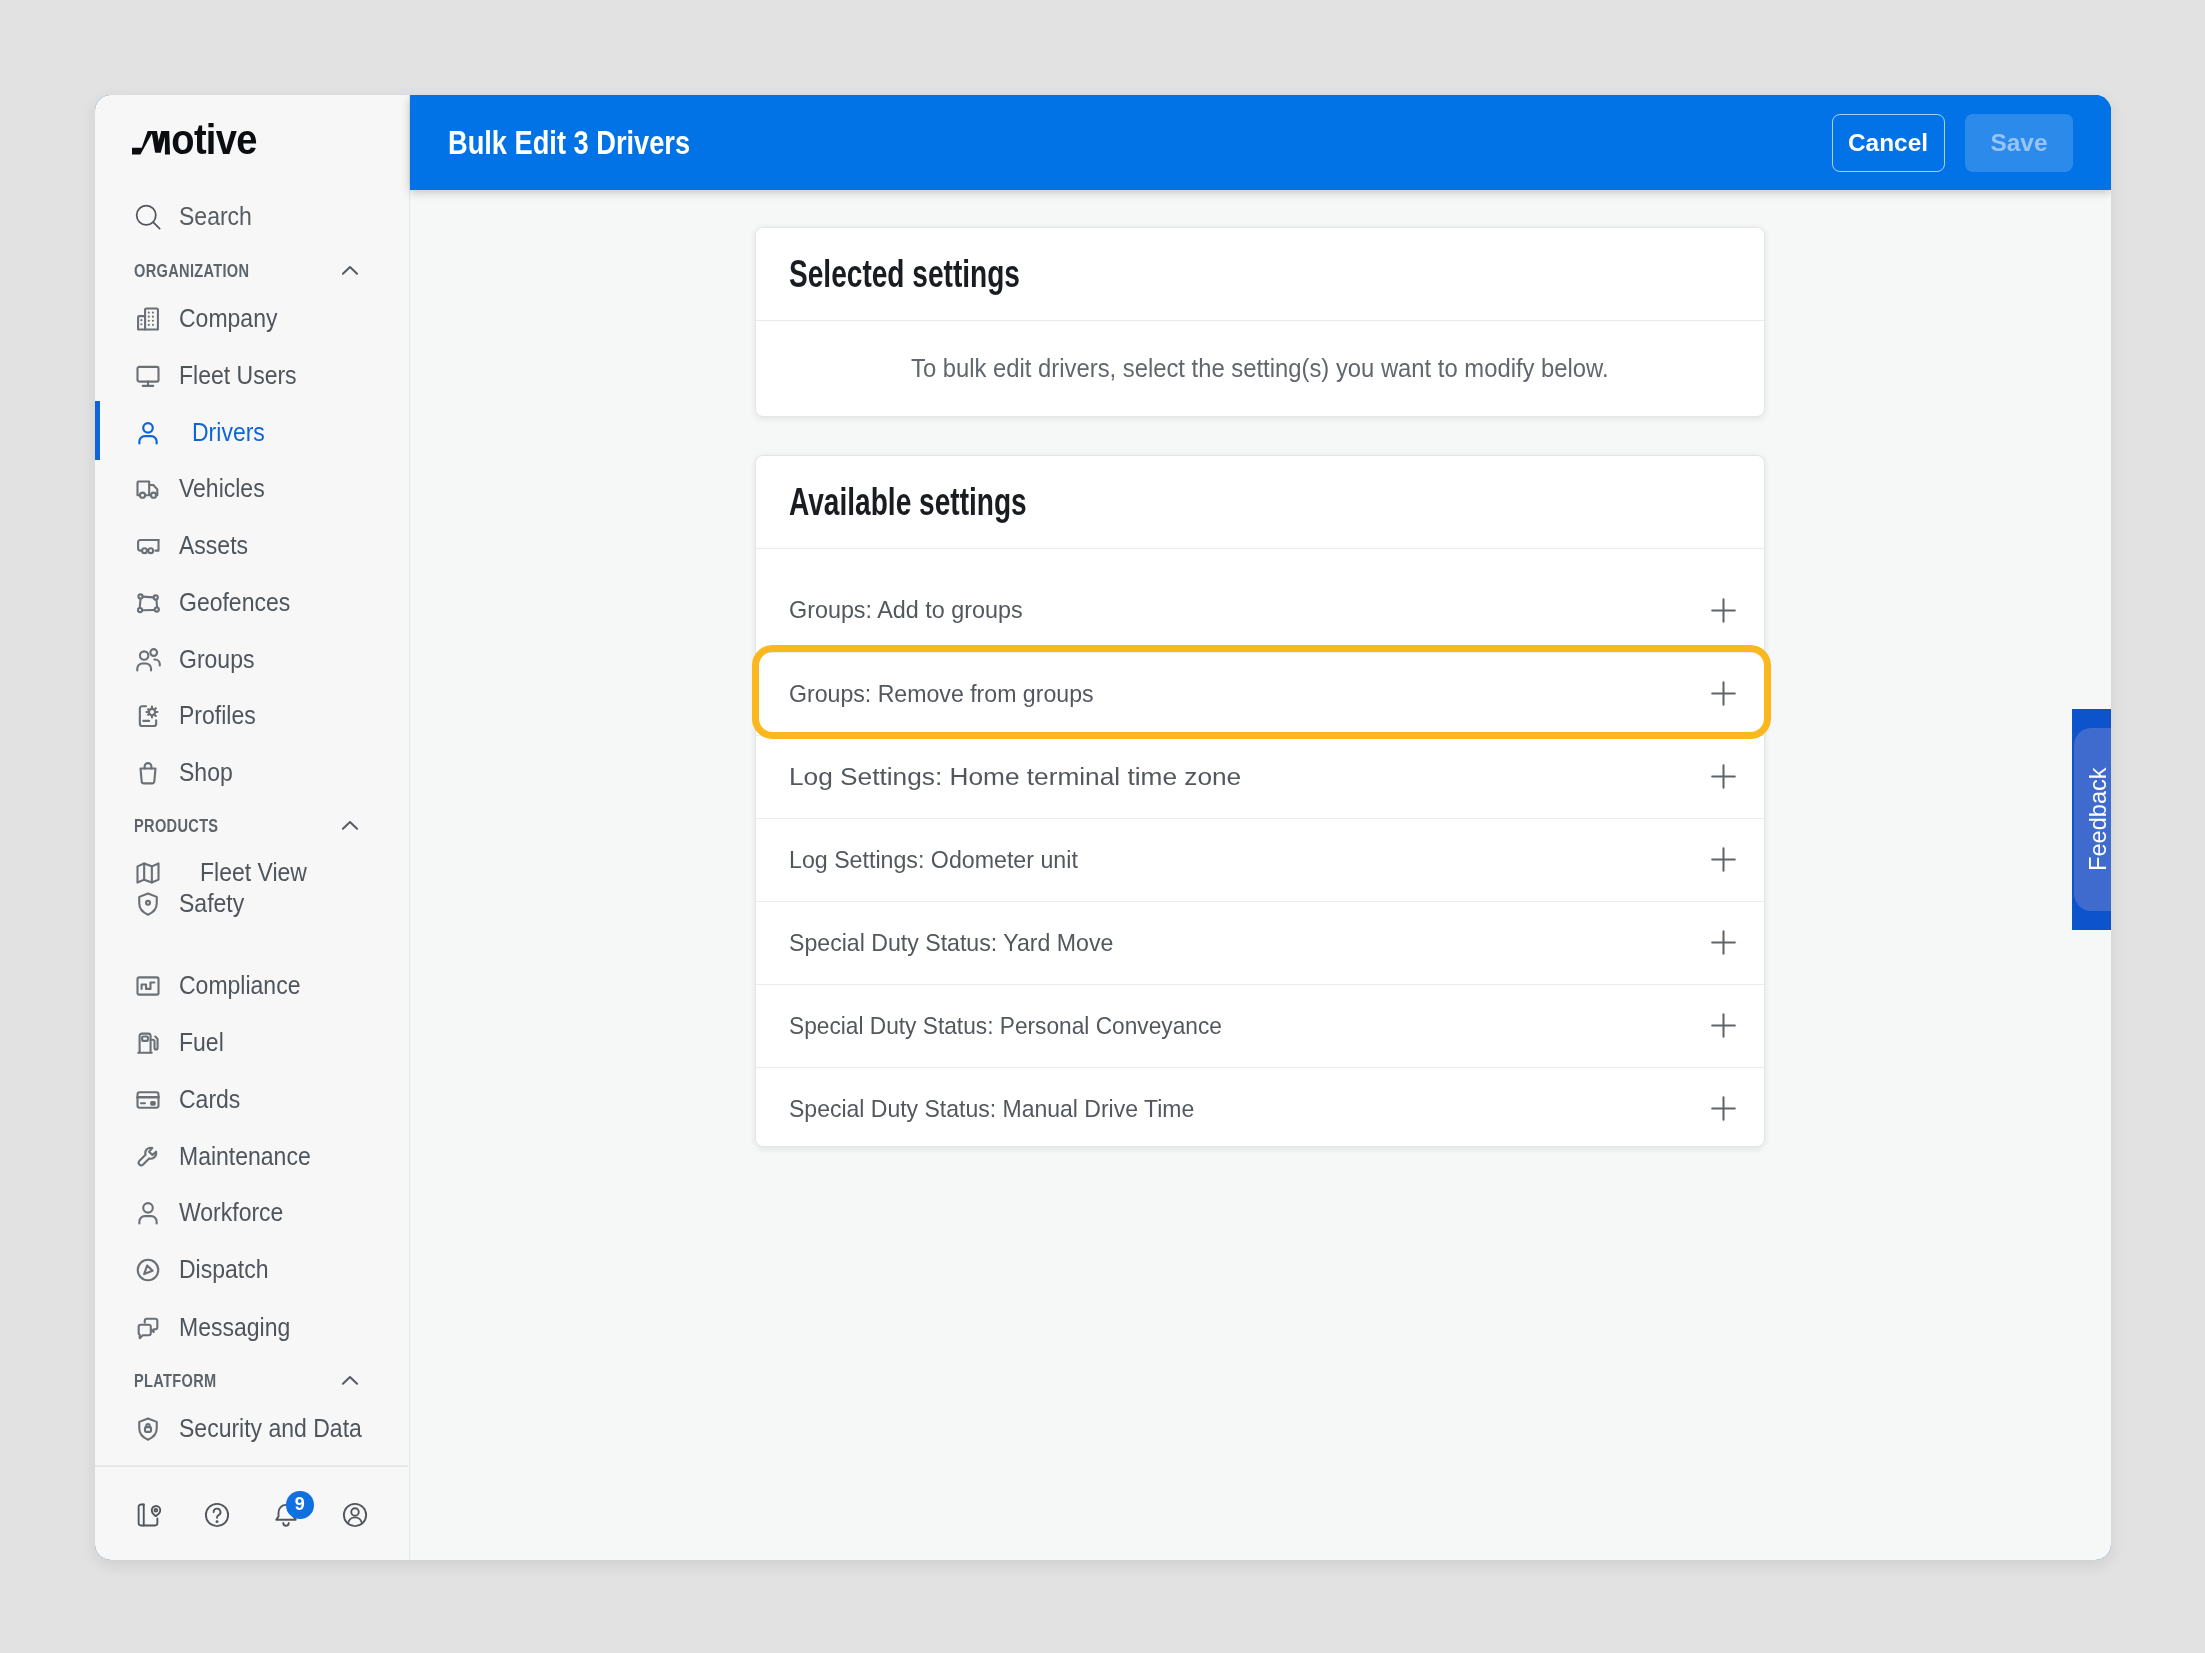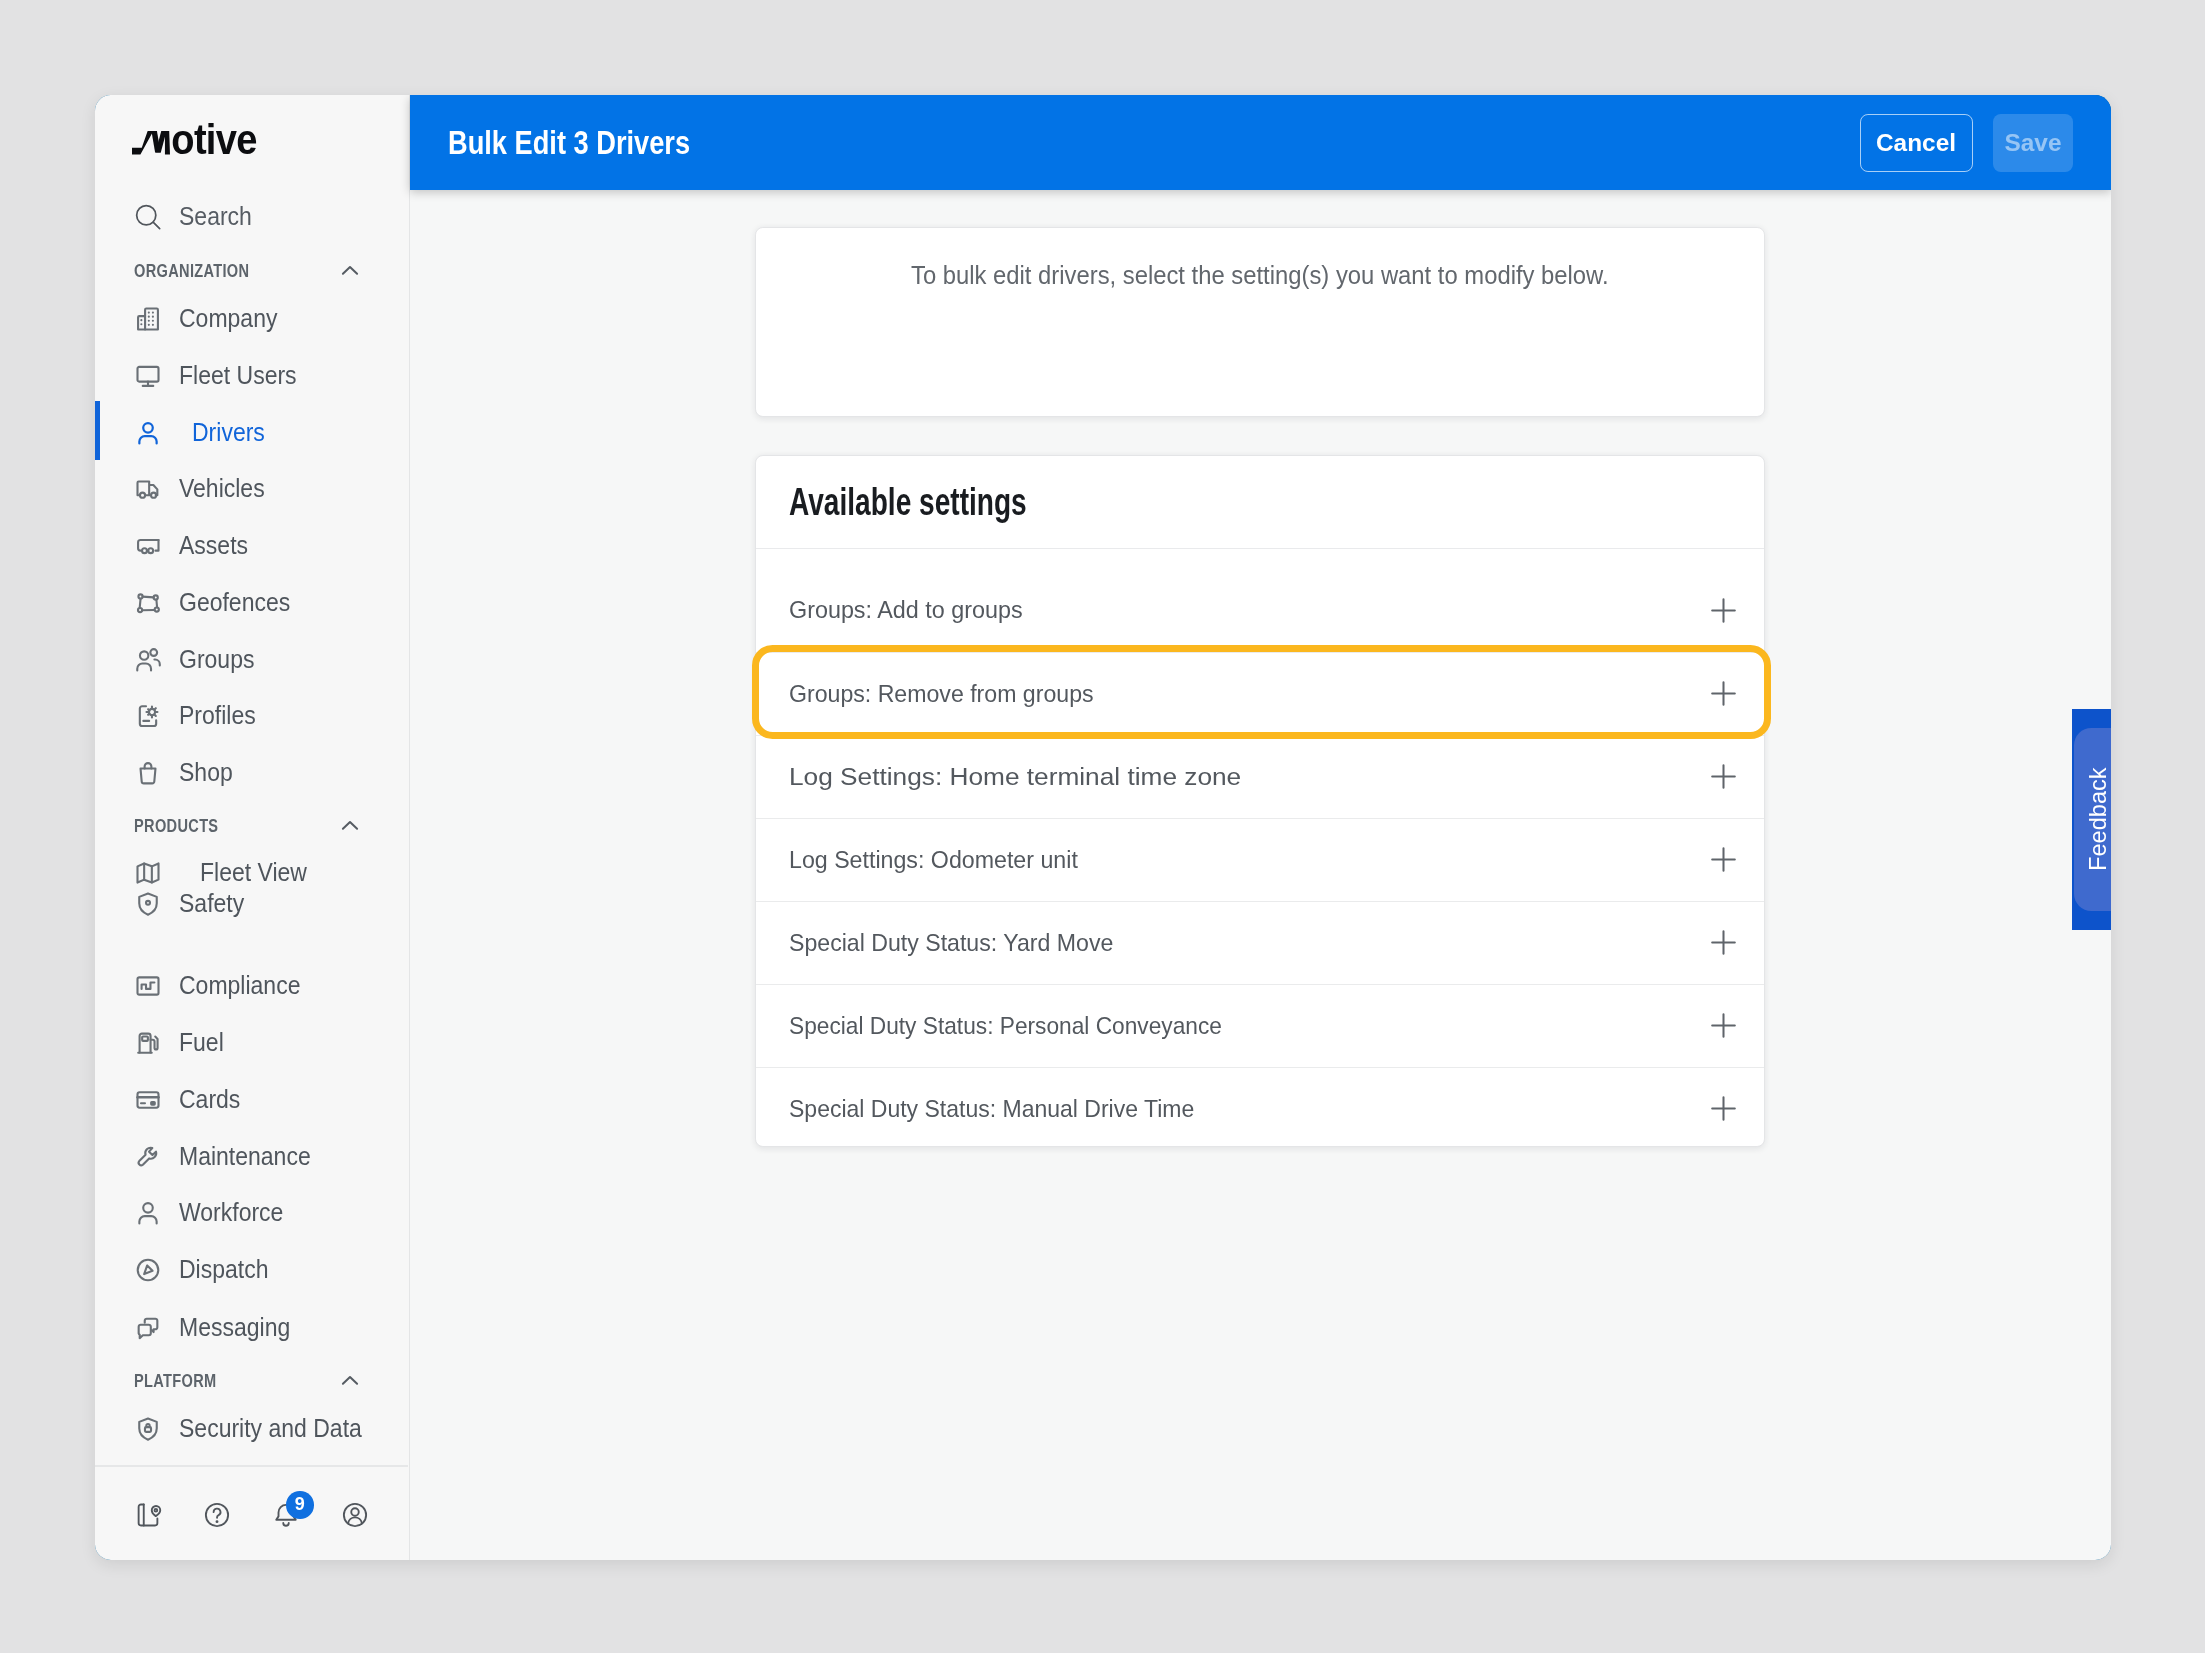--- a/index.html
+++ b/index.html
@@ -4,21 +4,21 @@
 <style>
   * { margin:0; padding:0; box-sizing:border-box; }
   html,body { width:2205px; height:1654px; }
   body { background:#e2e2e3; font-family:"Liberation Sans", sans-serif; position:relative; overflow:hidden; }
   .win { position:absolute; left:95px; top:95px; width:2016px; height:1465px; background:#0369a1; border-radius:15.8px; overflow:hidden; box-shadow:0 4.7px 15.8px rgba(0,0,0,0.09); }
   .sidebar { position:absolute; left:0; top:0; width:315px; height:100%; background:#f7f7f7; border-right:1.6px solid #e4e5e6; z-index:3; }
   .hdr { position:absolute; left:315px; top:0; width:1701px; height:95px; background:#0273e6; z-index:5; box-shadow:0 3.2px 9.5px rgba(0,0,0,0.22); display:flex; align-items:center; }
   .hdr .title { color:#fff; font-size:33px; font-weight:bold; margin-left:38px; transform:scaleX(0.825); transform-origin:left center; white-space:nowrap; }
   .hdr .btns { margin-left:auto; margin-right:38px; display:flex; gap:20.5px; align-items:center; }
   .btn-cancel { width:113px; height:58px; border:1.6px solid rgba(255,255,255,0.66); border-radius:7.9px; color:#fff; font-size:24.4px; font-weight:bold; display:flex; align-items:center; justify-content:center; }
-  .btn-save { width:80px; height:58px; background:rgba(255,255,255,0.17); border-radius:7.9px; color:rgba(255,255,255,0.5); font-size:24.4px; font-weight:bold; display:flex; align-items:center; justify-content:center; }
+  .btn-save { width:108px; height:58px; background:rgba(255,255,255,0.17); border-radius:7.9px; color:rgba(255,255,255,0.5); font-size:24.4px; font-weight:bold; display:flex; align-items:center; justify-content:center; }
   .content { position:absolute; left:315px; top:95px; width:1701px; height:1370px; background:#f6f7f7; z-index:1; }
   .card { position:absolute; left:345px; width:1010px; background:#fff; border:1.6px solid #e4e5e7; border-radius:7.9px; box-shadow:0 1.6px 6.3px rgba(30,35,40,0.09); }
   .card-h { height:93px; border-bottom:1.6px solid #e9eaec; display:flex; align-items:center; padding-left:33px; font-size:39px; font-weight:bold; color:#191c20; }
   .card-h span { transform:scaleX(0.72); transform-origin:left center; white-space:nowrap; }
   #card1 { top:37px; height:190px; }
   #card1 .body { height:94px; display:flex; align-items:center; justify-content:center; font-size:26px; color:#62676d; }
   #card1 .body span { transform:scaleX(0.916); transform-origin:center; white-space:nowrap; }
   #card2 { top:265px; height:692px; }
   .list { padding-top:19.7px; }
   .row { height:83px; display:flex; align-items:center; padding:0 27.6px 0 33px; font-size:24.4px; color:#53585e; }
@@ -294,20 +294,23 @@
     <div class="ficon" style="left:245px;"><svg width="30" height="30" viewBox="0 0 24 24">
           <g stroke="#51565c" stroke-width="1.5" fill="none" stroke-linecap="round" stroke-linejoin="round">
             <circle cx="12" cy="12" r="8.9"></circle>
             <circle cx="12" cy="9.6" r="3"></circle>
             <path d="M6.5,18.4 a5.6,5.6 0 0 1 11,0"></path>
           </g>
         </svg></div>
   </div>
   <div class="content">
     <div class="card" id="card1">
+      <div class="card-h">
+          <span>Selected settings</span>
+        </div>
       <div class="body">
           <span>To bulk edit drivers, select the setting(s) you want to modify below.</span>
         </div>
     </div>
     <div class="card" id="card2">
       <div class="card-h">
           <span>Available settings</span>
         </div>
       <div class="list">
         <div class="row">

